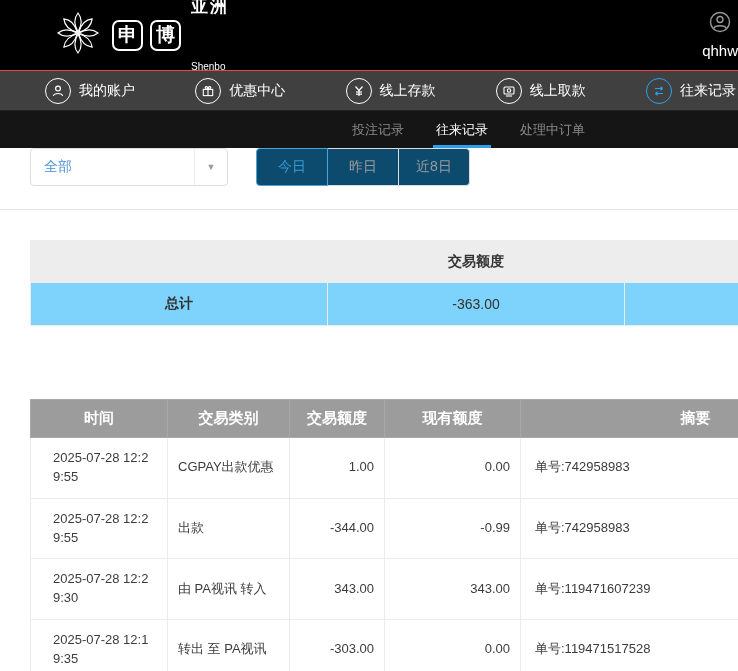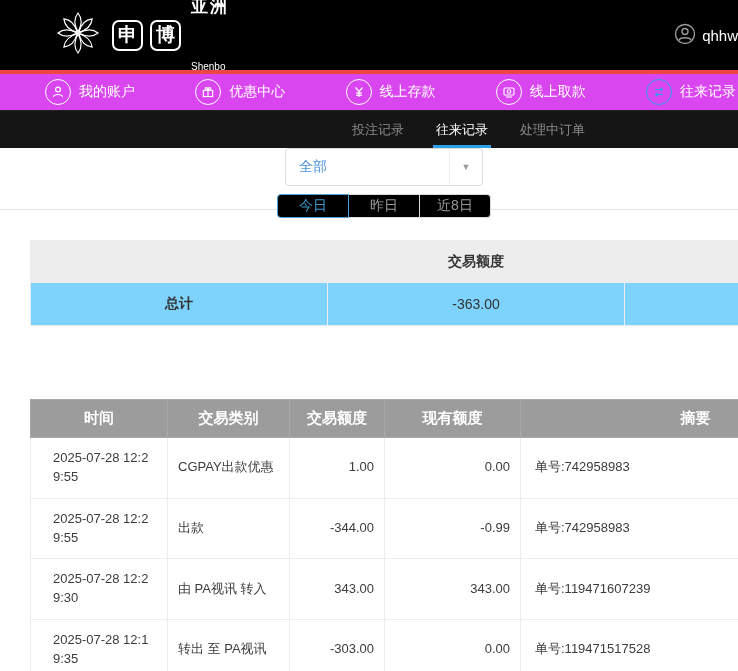--- a/index.html
+++ b/index.html
@@ -24,27 +24,27 @@
     border: 2px solid #fff; border-radius: 7px;
     color: #fff; font-size: 19px; font-weight: bold;
     display: flex; align-items: center; justify-content: center;
   }
   .brand-region { display: flex; flex-direction: column; line-height: 1.1; margin-left: 3px; gap: 44px; }
   .brand-region .cn { color: #fff; font-size: 17px; font-weight: bold; letter-spacing: 2px; }
   .brand-region .en { color: #fff; font-size: 10px; }
   .user-area {
     display: flex; align-items: center; gap: 6px;
     color: #fff; font-size: 15px; cursor: pointer;
-    padding-right: 0; white-space: nowrap;
+    padding-right: 0; white-space: nowrap; flex-direction: column;
   }
 
   
   .main-nav {
-    height: 40px; background: #d946ef;
-    border-top: 4px solid #ef4444;
+    height: 40px; background: #404040;
+    border-top: 1px solid #ef4444;
     display: flex; align-items: center; justify-content: space-between;
     padding: 0 2px 0 45px;
   }
   .nav-item {
     display: flex; align-items: center; gap: 8px;
     color: #fff; font-size: 14px; cursor: pointer; white-space: nowrap;
   }
   .nav-icon {
     width: 26px; height: 26px; border: 1.5px solid #fff; border-radius: 50%;
     display: flex; align-items: center; justify-content: center; flex: 0 0 auto;
@@ -66,23 +66,22 @@
   }
   .tab.active { color: #fff; }
   .tab.active::after {
     content: ""; position: absolute; left: -3px; right: -3px; bottom: 0;
     height: 3px; background: #2ea0e8;
   }
 
   
   .filters {
     height: 62px; border-bottom: 1px solid #e3e3e3;
-    display: flex; align-items: center; gap: 8px;
+    display: flex; align-items: flex-start; gap: 28px;
     padding-left: 30px;
-    flex-direction: column;
   }
   .type-select {
     width: 198px; height: 38px;
     border: 1px solid #dcdcdc; border-radius: 4px;
     display: flex; align-items: center; justify-content: space-between;
     padding-left: 13px; color: #4a90d9; font-size: 14px;
     cursor: pointer; background: #fff;
   }
   .select-caret {
     width: 33px; height: 36px; border-left: 1px solid #ededed;
@@ -91,22 +90,22 @@
   }
   .datepicker {
     width: 232px; height: 38px;
     border: 1px solid #dcdcdc; border-radius: 4px;
     display: flex; align-items: center; gap: 9px;
     padding: 0 12px; color: #9a9a9a; font-size: 14px;
     cursor: pointer; background: #fff; white-space: nowrap;
   }
   .btn-group { display: flex; }
   .quick-btn {
-    min-width: 72px; height: 24px;
-    border: 1px solid #dcdcdc; background: #000000;
+    min-width: 72px; height: 38px;
+    border: 1px solid #dcdcdc; background: #0c4a6e;
     color: #9a9a9a; font-size: 14px;
     display: flex; align-items: center; justify-content: center;
     margin-left: -1px; cursor: pointer; padding: 0 14px; position: relative;
   }
   .quick-btn:first-child { border-radius: 4px 0 0 4px; margin-left: 0; }
   .quick-btn:last-child { border-radius: 0 4px 4px 0; }
   .quick-btn.active { border-color: #4aa3d8; color: #3b9ad2; z-index: 1; }
 
   
   .summary-table {

